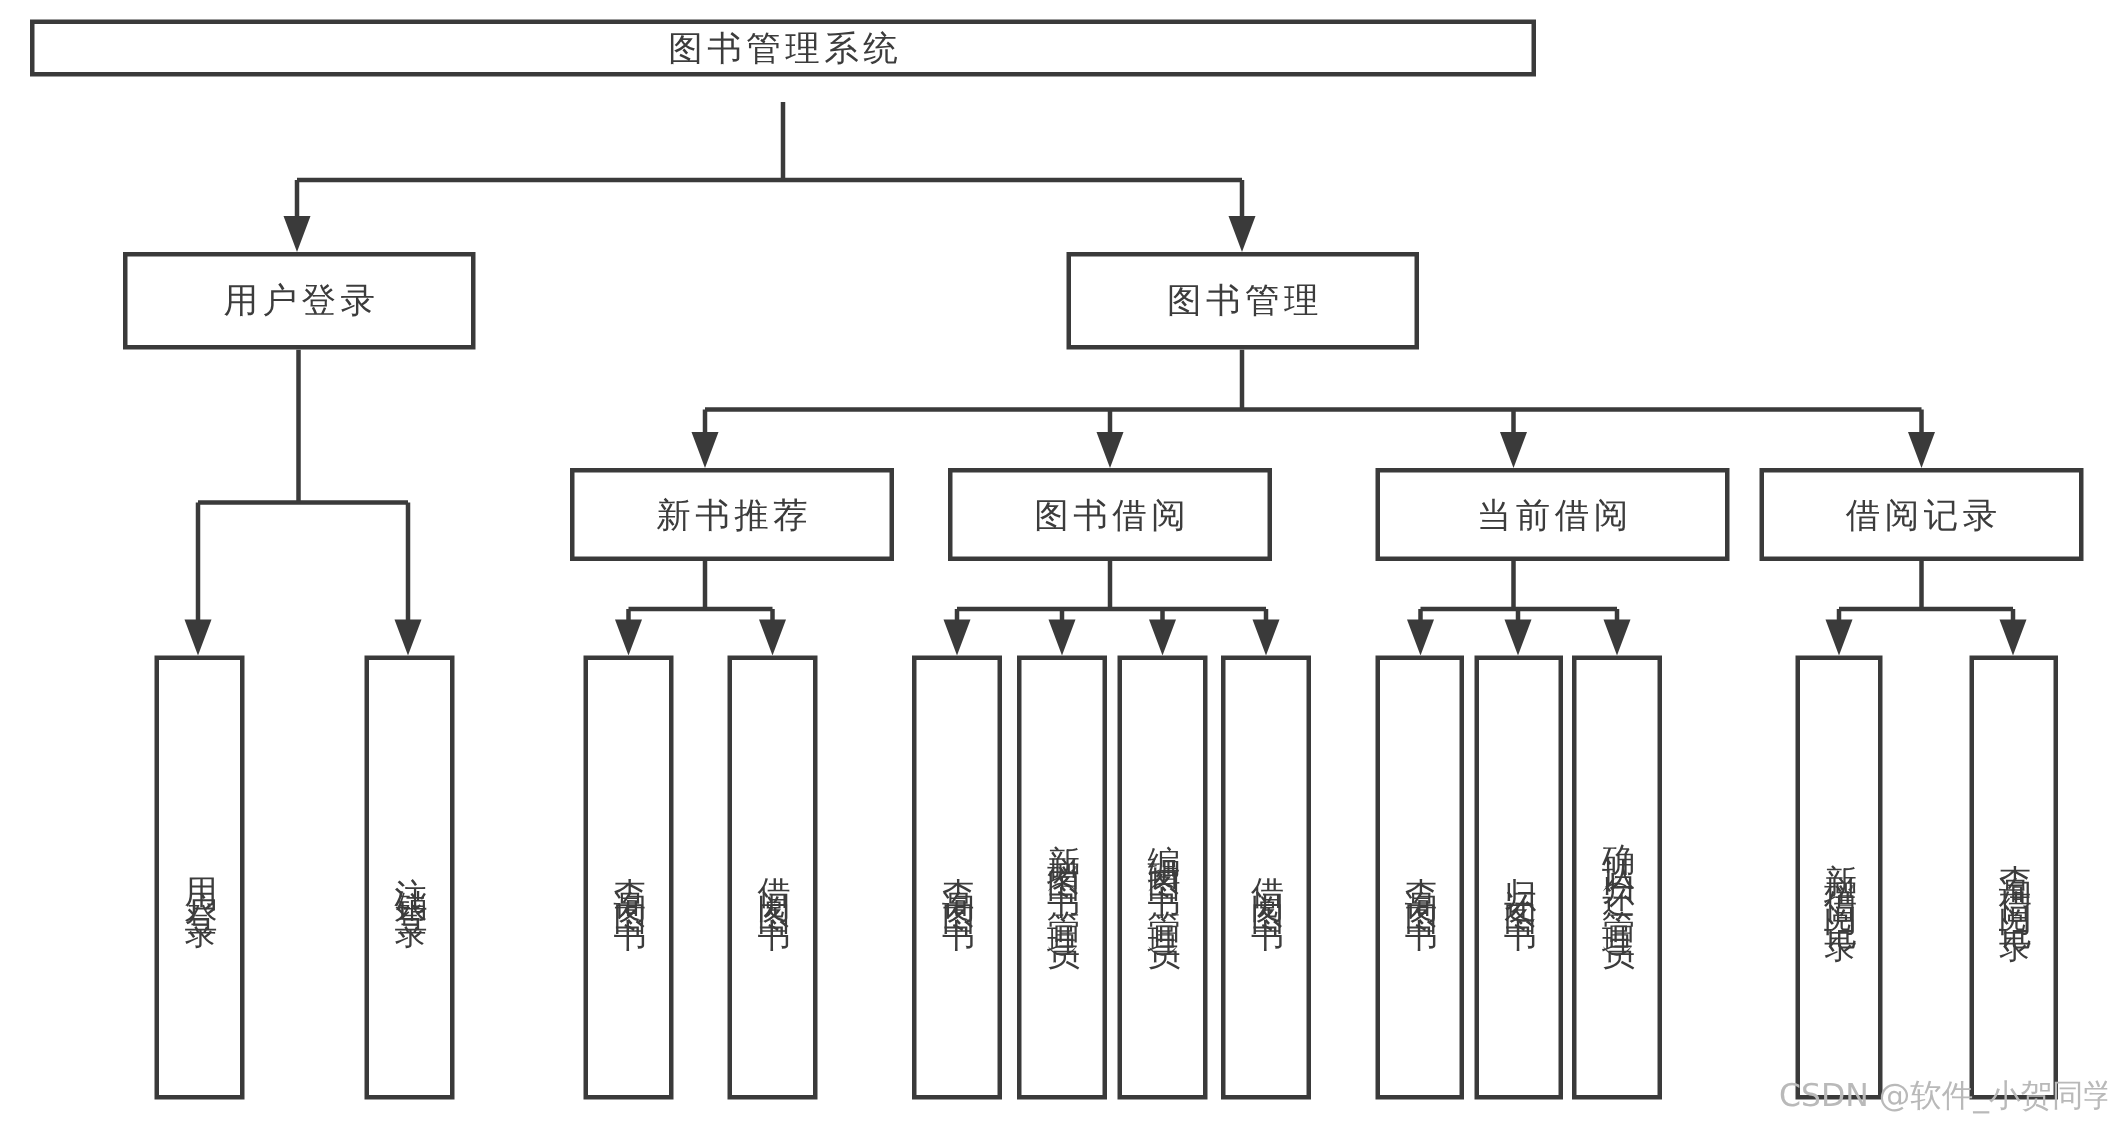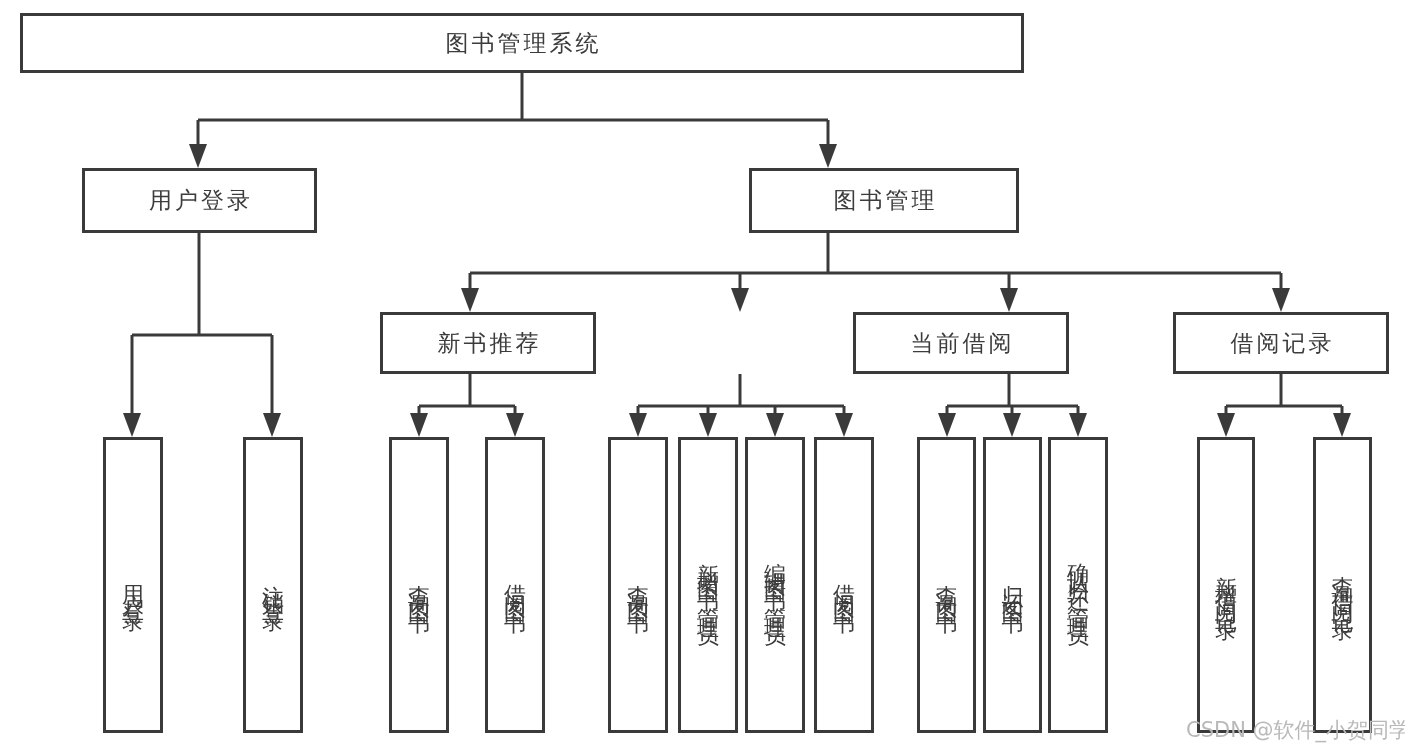--- a/index.html
+++ b/index.html
@@ -139,35 +139,38 @@
     <g>
       <path d="M1281 374 V407"></path>
       <path d="M1226 406 H1342"></path>
       <path d="M1226 406 V416"></path>
       <polygon points="1226,437 1217,413 1235,413"></polygon>
       <path d="M1342 406 V416"></path>
       <polygon points="1342,437 1333,413 1351,413"></polygon>
     </g>
   </svg>
 
-  <div class="box" style="left:20px; top:13px; width:1004px; height:60px;text-align:right;">
+  <div class="box" style="left:20px; top:13px; width:1004px; height:38px;text-align:right;">
     <span class="lbl">图书管理系统</span>
   </div>
 
   <div class="box" style="left:82px; top:168px; width:235px; height:65px;">
     <span class="lbl">用户登录</span>
   </div>
-  <div class="box" style="left:749px; top:168px; width:270px; height:65px;">
+  <div class="box" style="left:711px; top:168px; width:235px; height:65px;">
     <span class="lbl">图书管理</span>
   </div>
 
   <div class="box" style="left:380px; top:312px; width:216px; height:62px;">
     <span class="lbl">新书推荐</span>
   </div>
-  <div class="box" style="left:853px; top:312px; width:216px; height:62px;font-family:Liberation Mono, monospace;">
+  <div class="box" style="left:632px; top:312px; width:216px; height:62px;">
+    <span class="lbl">图书借阅</span>
+  </div>
+  <div class="box" style="left:917px; top:312px; width:236px; height:62px;font-family:Liberation Mono, monospace;">
     <span class="lbl">当前借阅</span>
   </div>
   <div class="box" style="left:1173px; top:312px; width:216px; height:62px;">
     <span class="lbl">借阅记录</span>
   </div>
 
   <div class="vbox" style="left:103px; width:60px;">
     <span class="vlbl">用户登录</span>
   </div>
   <div class="vbox" style="left:243px; width:60px;">

